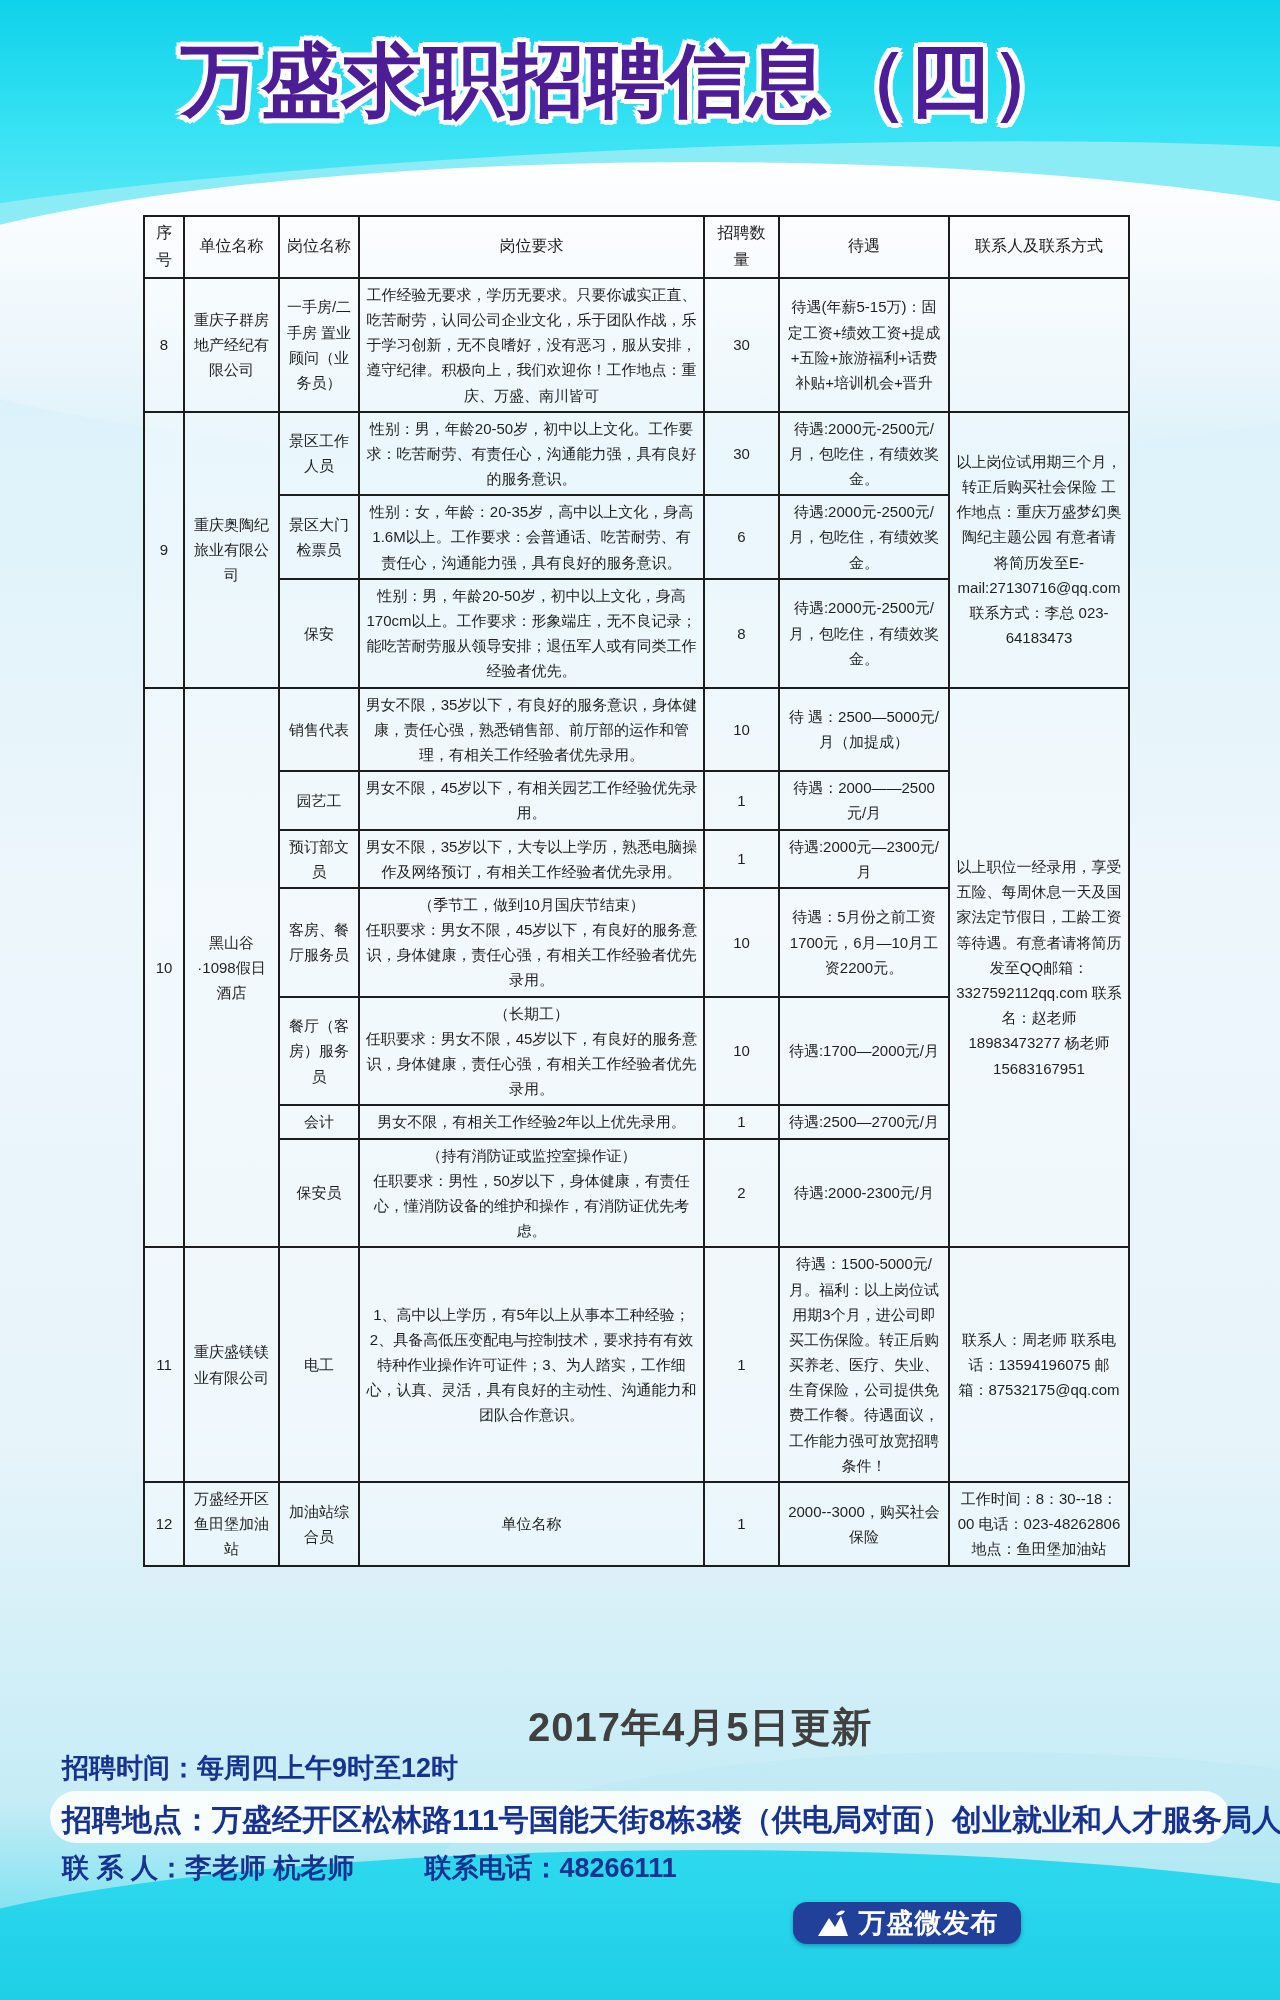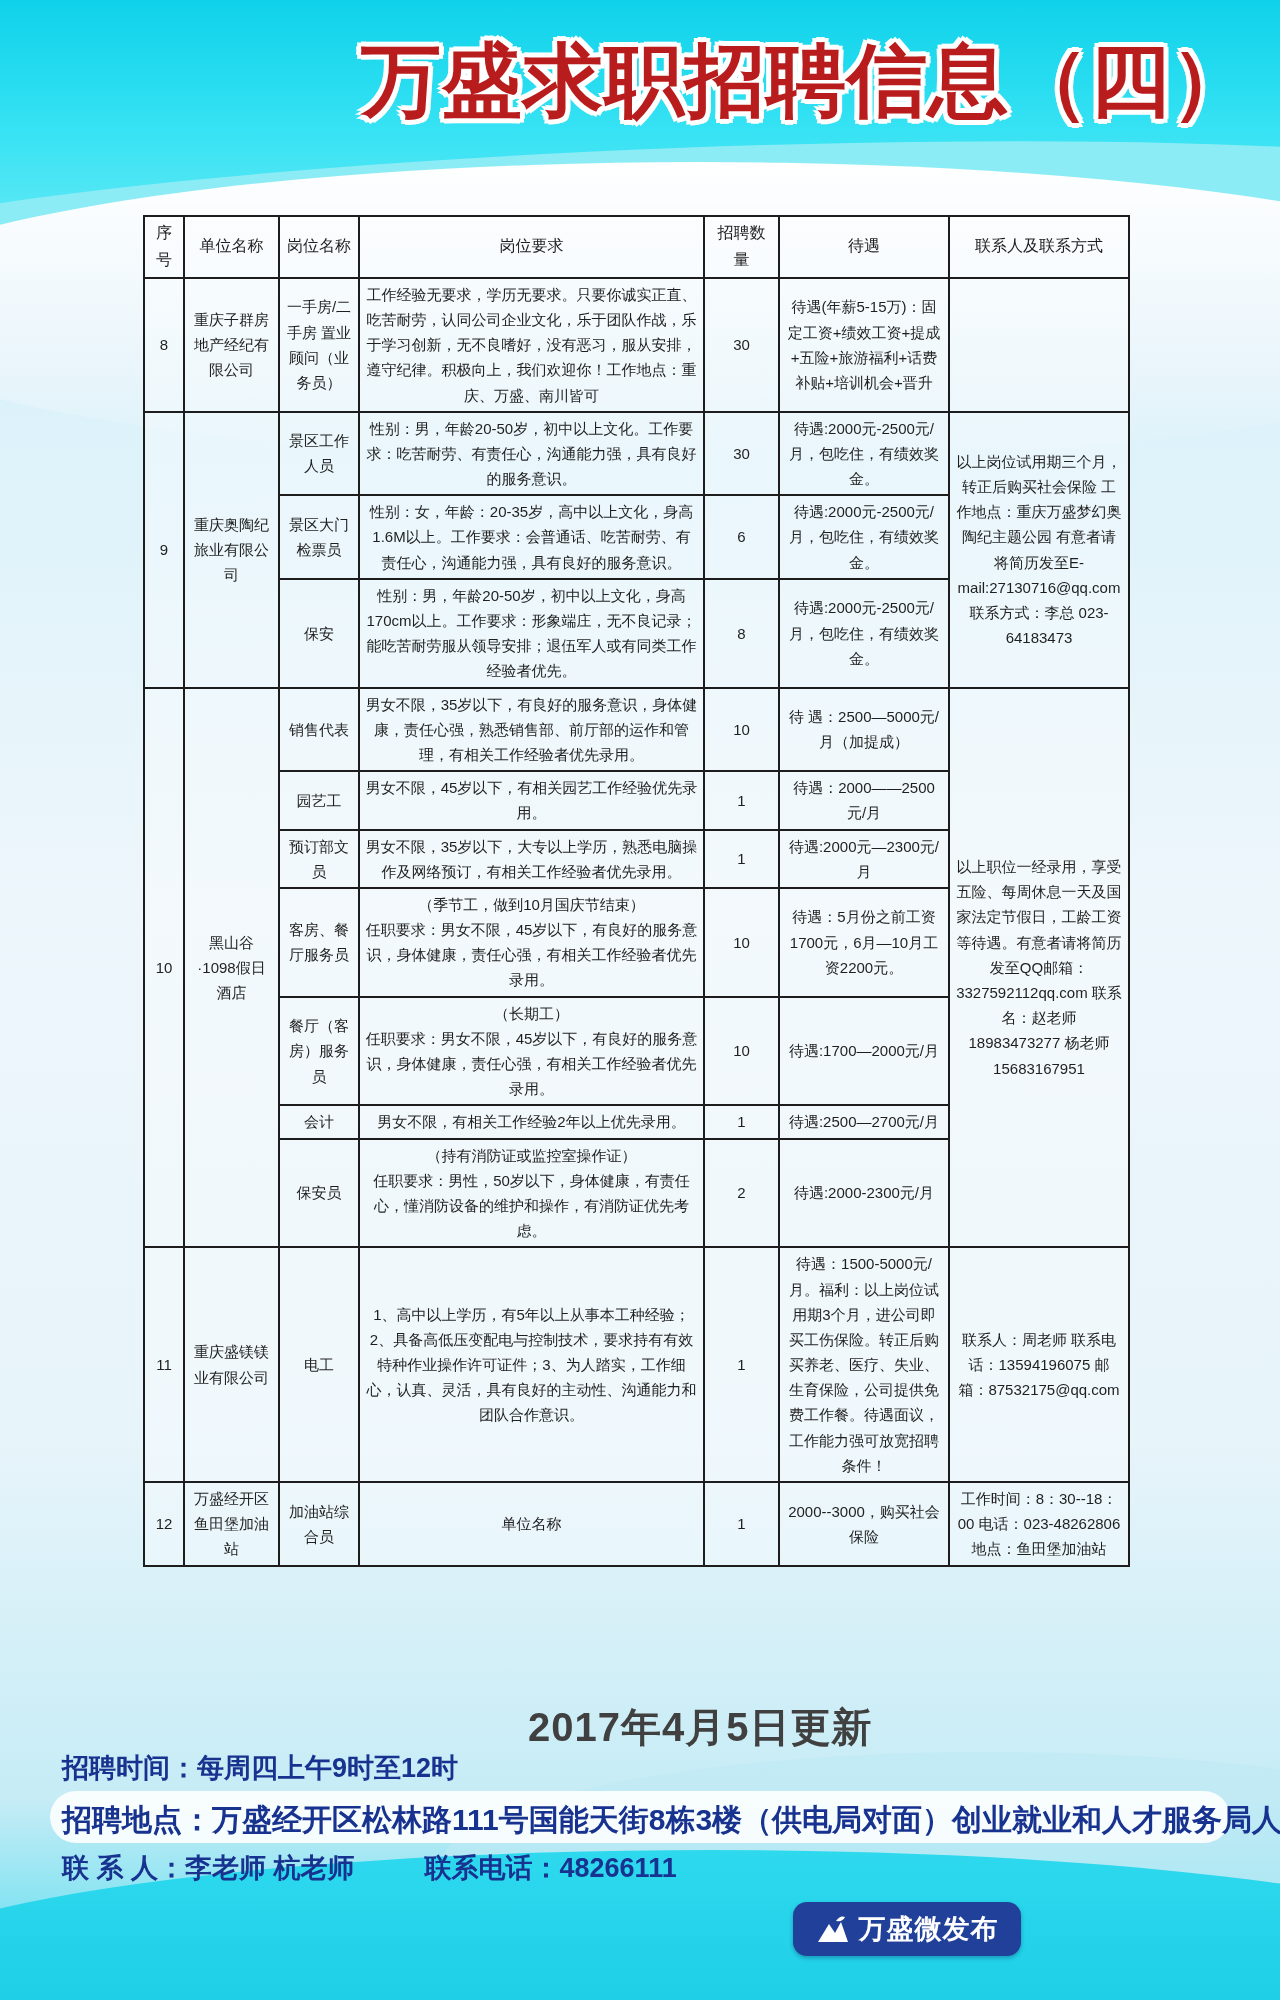--- a/index.html
+++ b/index.html
@@ -12,22 +12,22 @@
     background:linear-gradient(180deg,#0fd2ea 0%,#35e2f3 60%,#57e7f5 100%);z-index:1;}
   .wave-accent{position:absolute;top:148px;left:-220px;width:1800px;height:170px;
     background:#8cecf6;border-radius:50%;transform:rotate(-2.2deg);z-index:2;}
   .wave-light{position:absolute;top:162px;left:-160px;width:1720px;height:300px;
     background:linear-gradient(180deg,#ffffff 0%,#e9f5fb 70%,rgba(233,245,251,0));border-radius:50%;z-index:3;}
   .bottom-accent{position:absolute;bottom:-110px;left:-140px;width:1700px;height:260px;
     background:linear-gradient(180deg,#2ed9ee,#12c8e2);border-radius:50% 50% 0 0;z-index:4;}
   .bottom-light{position:absolute;bottom:18px;right:-260px;width:1100px;height:230px;
     background:#bfe9f5;border-radius:50%;opacity:.65;z-index:3;}
 
-  .page-title{position:absolute;top:28px;left:0;width:1252px;text-align:right;z-index:6;
-    font-size:80px;font-weight:bold;color:#b91c1c;letter-spacing:1px;
+  .page-title{position:absolute;top:28px;left:0;width:1252px;text-align:center;z-index:6;
+    font-size:80px;font-weight:bold;color:#4c1d95;letter-spacing:1px;
     text-shadow:-4px -4px 0 #fff,4px -4px 0 #fff,-4px 4px 0 #fff,4px 4px 0 #fff,
                 -5px 0 0 #fff,5px 0 0 #fff,0 -5px 0 #fff,0 5px 0 #fff;}
 
   table.jobs{position:absolute;left:143px;top:215px;width:985px;z-index:6;
     border-collapse:collapse;table-layout:fixed;background:rgba(255,255,255,0.35);padding-left:19px;}
   table.jobs th,table.jobs td{
     border:2px solid #1d1d1d;padding:3px 5px;color:#1f1f1f;
     font-size:15px;line-height:1.68;text-align:center;vertical-align:middle;
     word-break:break-word;overflow-wrap:break-word;}
   table.jobs th{font-size:16px;font-weight:normal;height:30px;}
@@ -40,21 +40,21 @@
 
   .footer-pill{position:absolute;left:50px;top:1791px;width:1180px;height:52px;
     background:rgba(255,255,255,0.88);border-radius:26px;z-index:5;}
   .footer-line{position:absolute;left:62px;z-index:6;color:#17328f;font-weight:bold;white-space:nowrap;}
   .footer-line-1{top:1750px;font-size:27px;}
   .footer-line-2{top:1800px;font-size:30px;}
   .footer-line-3{top:1850px;font-size:27px;}
   .footer-gap{display:inline-block;width:70px;}
 
   .badge{position:absolute;left:793px;top:1902px;z-index:7;
-    min-width:196px;height:54px;background:#20409a;border-radius:14px;
+    min-width:196px;height:42px;background:#20409a;border-radius:14px;
     display:flex;align-items:center;justify-content:center;gap:9px;padding:0 16px;
     box-shadow:0 2px 4px rgba(0,40,90,.35);}
   .badge .badge-text{color:#ffffff;font-size:27px;font-weight:bold;letter-spacing:1px;}
   .badge svg{display:block;}
 </style>
 </head>
 <body>
 
 <div class="top-band"></div>
 <div class="wave-accent"></div>

